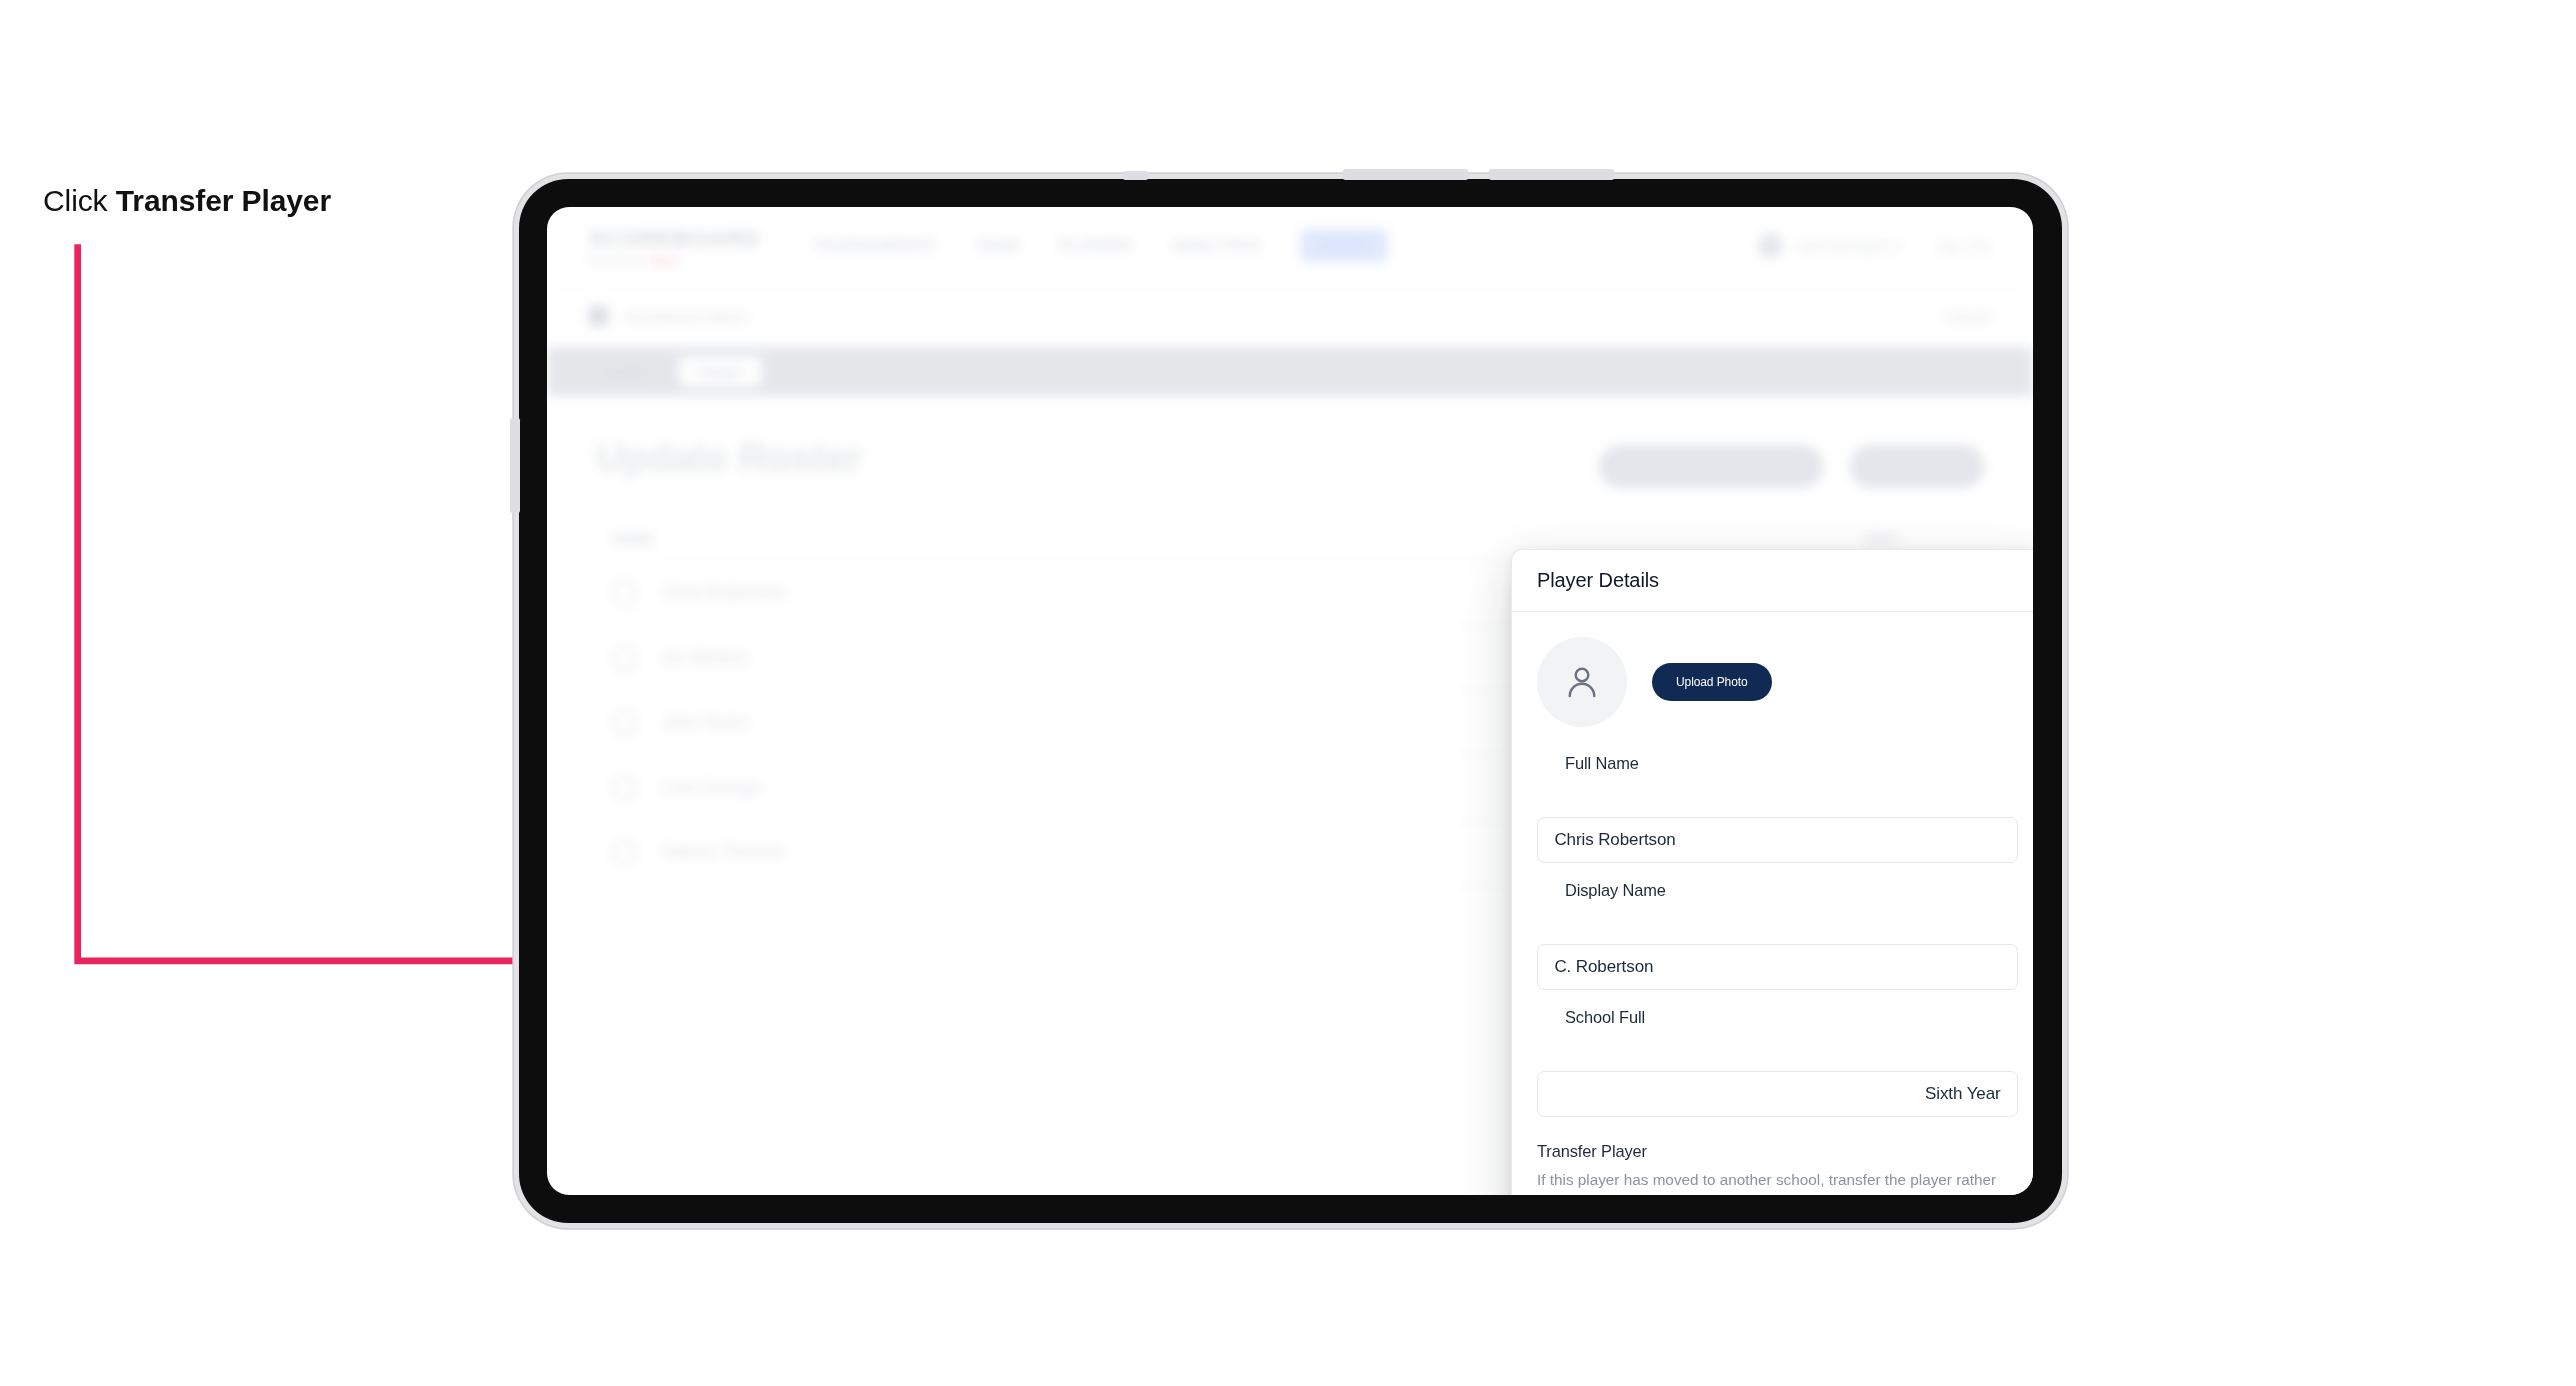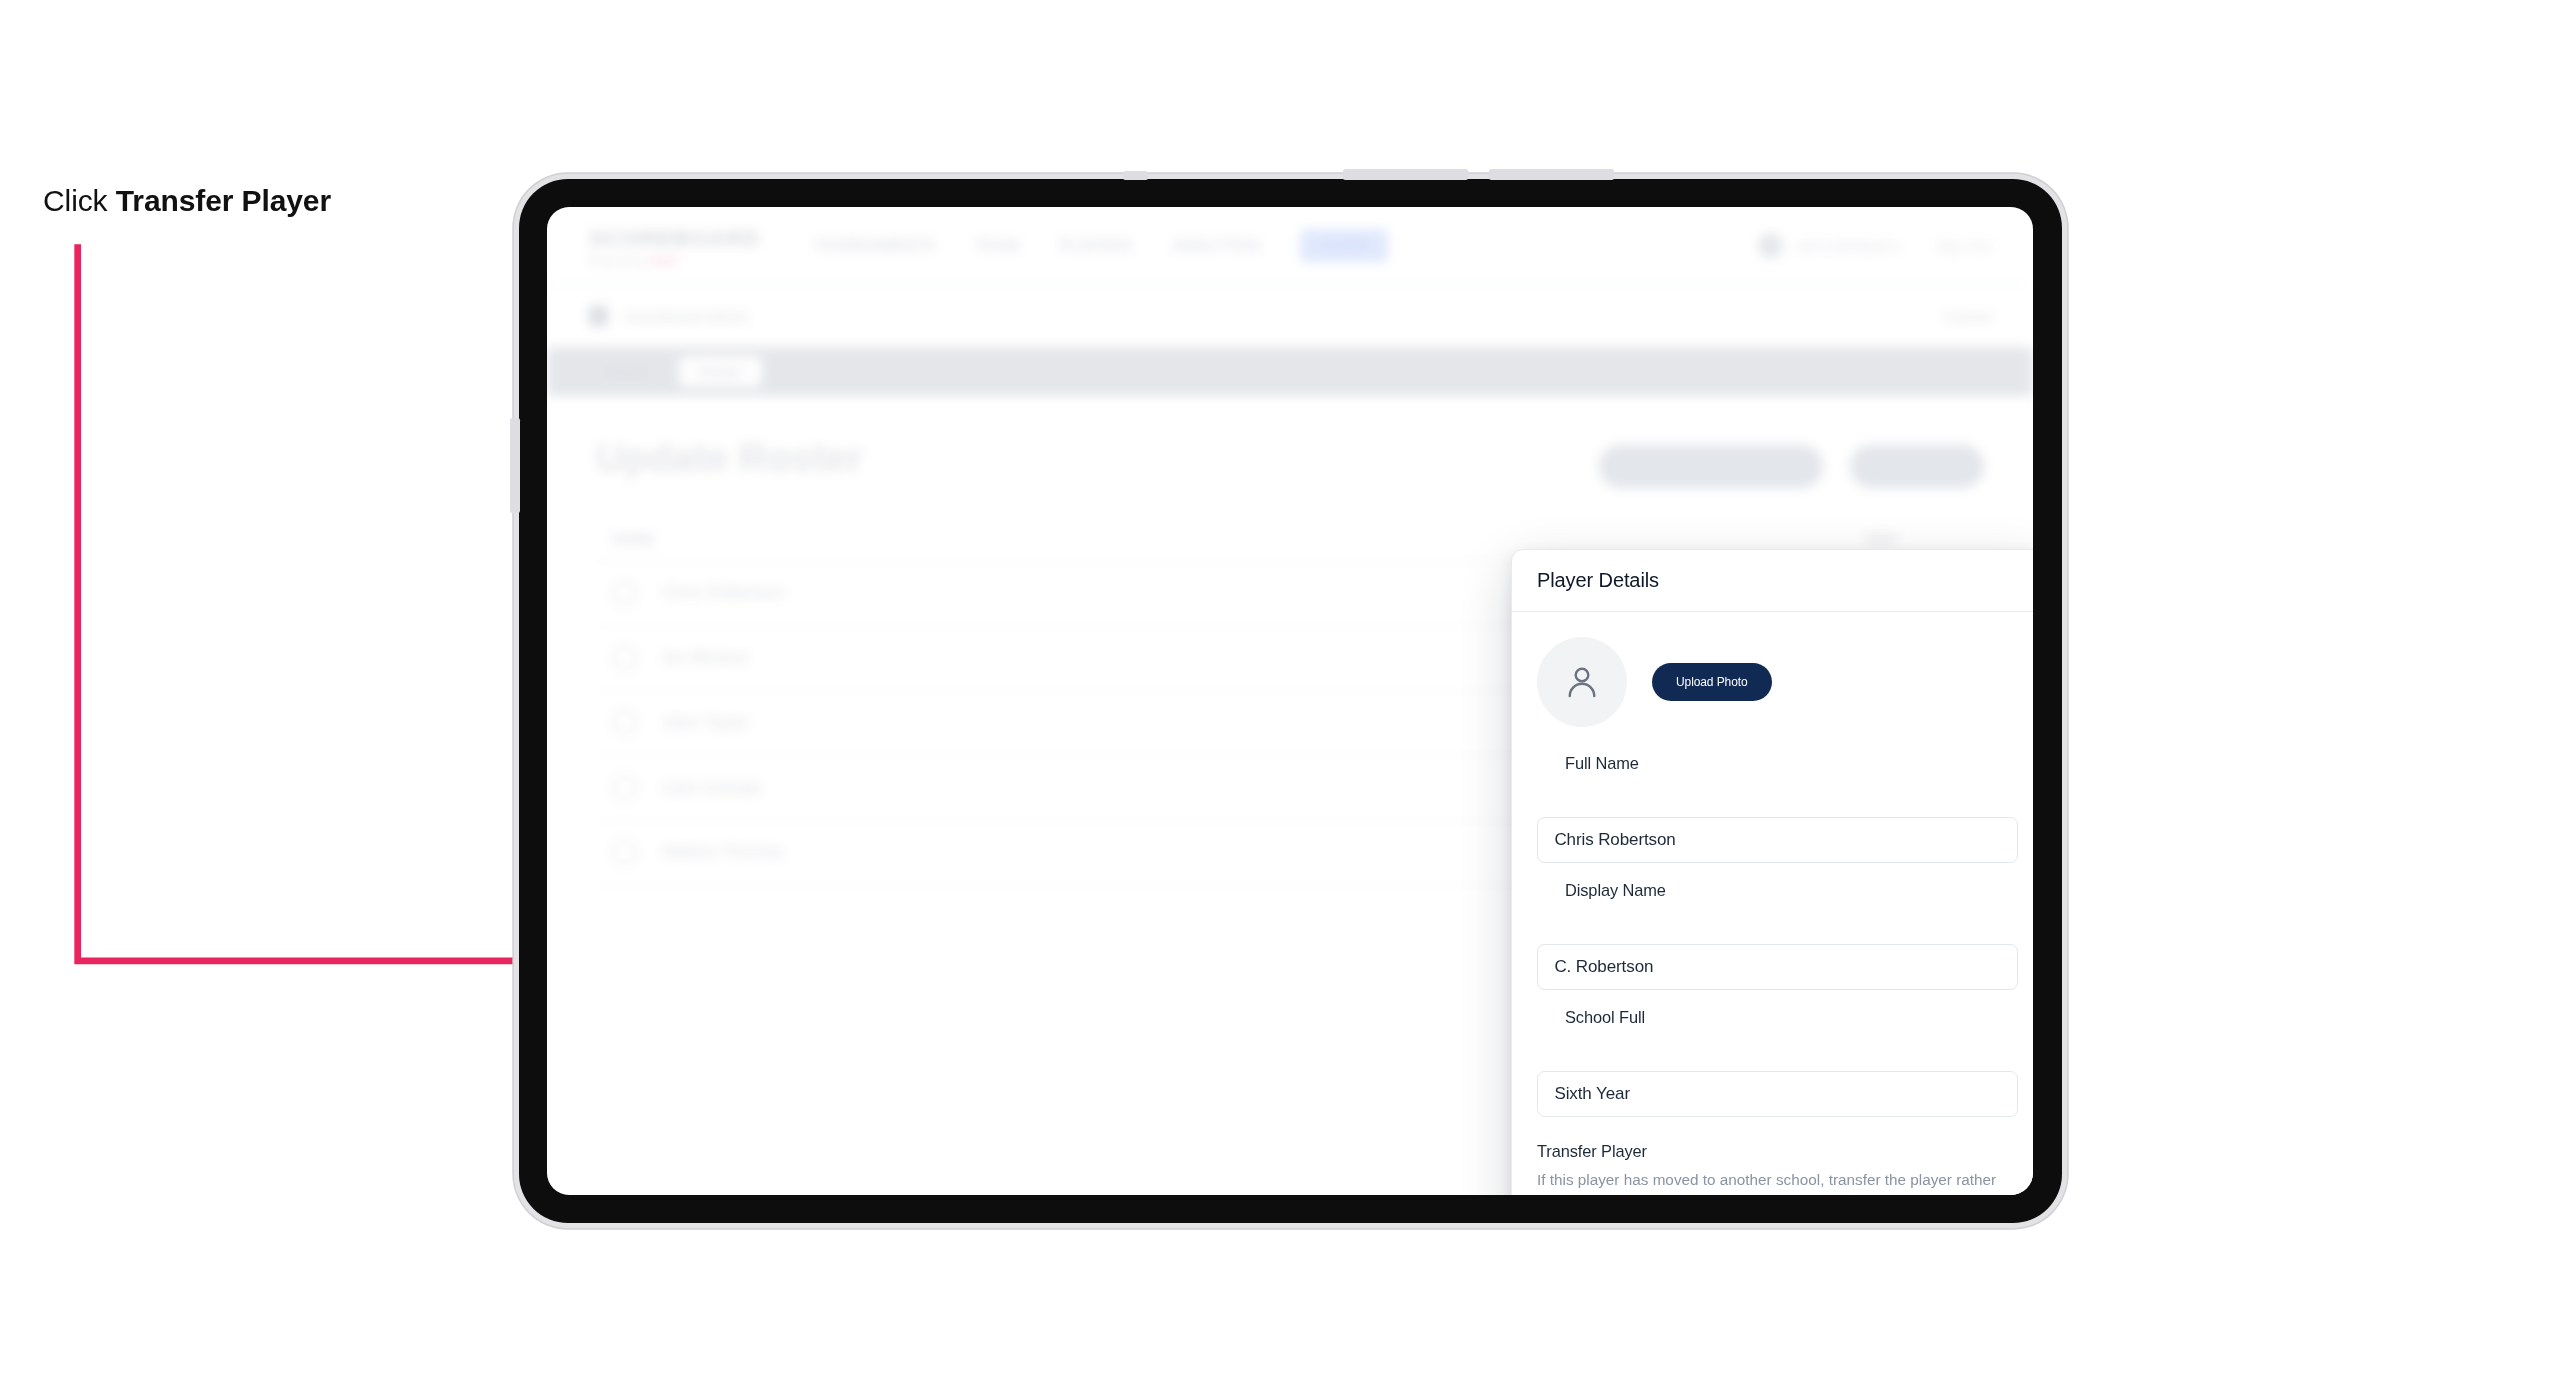--- a/index.html
+++ b/index.html
@@ -161,21 +161,21 @@
     background: #ffffff;
     font-size: 17px;
     color: #1d2939;
     padding: 0 16.4px;
     font-family: inherit;
     display: flex;
     align-items: center;
     letter-spacing: -0.1px;
     margin-top: 44px;
   }
-  .select-ctrl { justify-content: flex-start; cursor: pointer; }
+  .select-ctrl { justify-content: flex-end; cursor: pointer; }
 
   .transfer-block { margin-top: 25px; }
   .transfer-title { font-size: 16.4px; color: #1d2939; margin-bottom: 7.5px; letter-spacing: -0.1px; }
   .transfer-desc { font-size: 15.3px; color: #8a93a3; line-height: 1.48; margin-bottom: 15px; max-width: 489px; }
 </style>
 </head>
 <body>
 
 <div id="stage">
 

